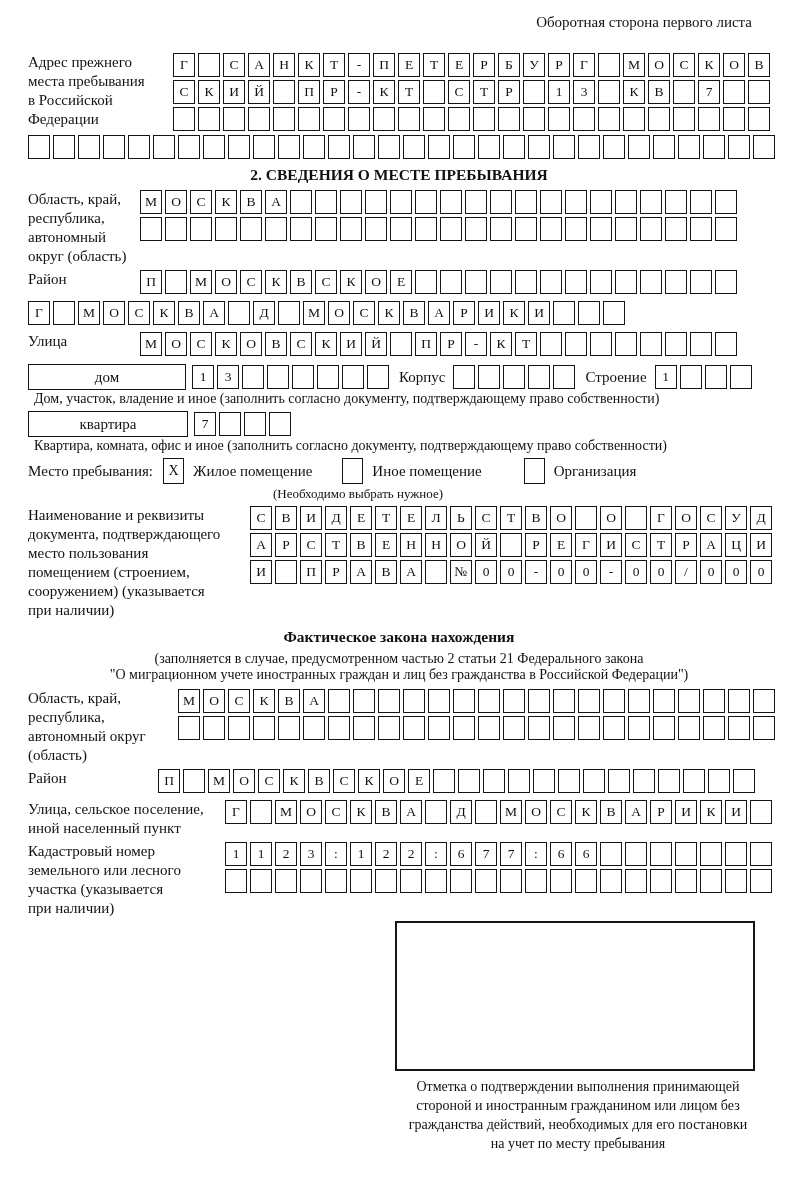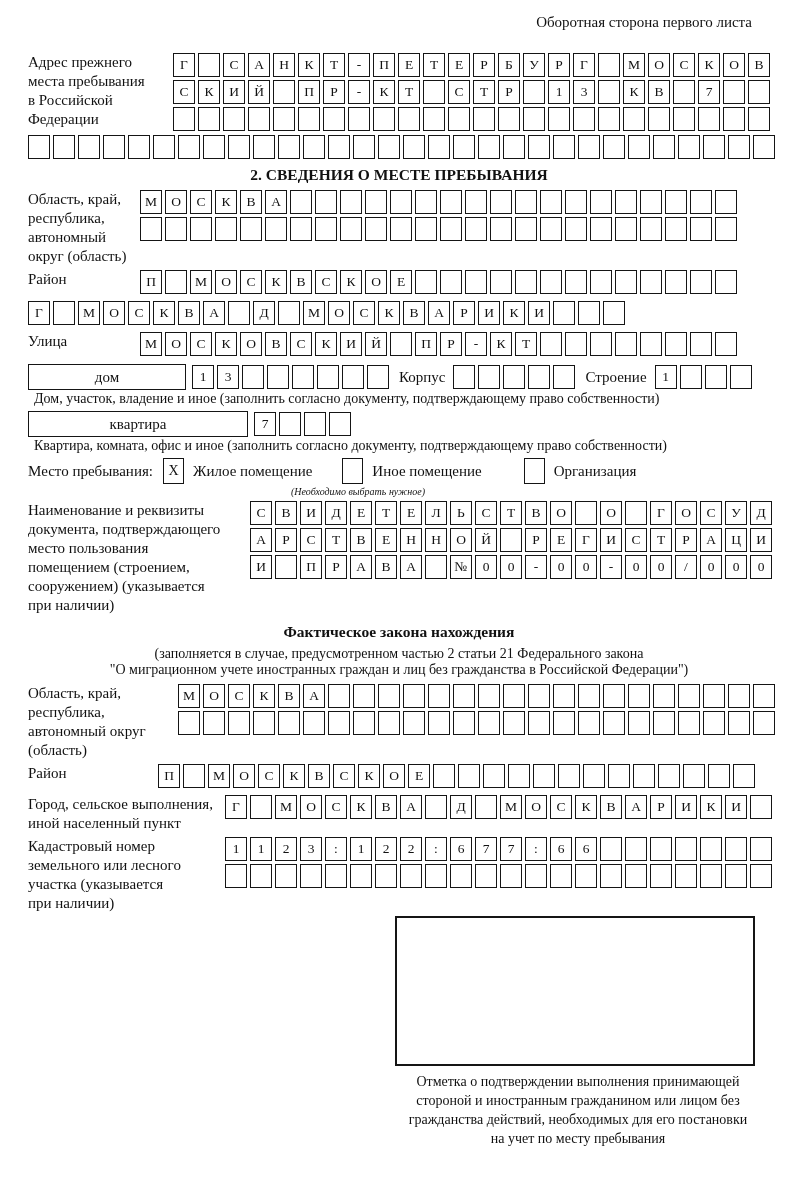--- a/index.html
+++ b/index.html
@@ -36,21 +36,21 @@
   .inl{margin-left:10px;margin-right:2px;flex:none;}
   .aptrow{display:flex;align-items:center;margin-top:3px;}
   .stayrow{display:flex;align-items:center;margin-top:0;}
   .cb{
     flex:none;box-sizing:border-box;width:21px;height:26px;
     border:1.7px solid #151515;display:flex;align-items:center;justify-content:center;
     font-size:14px;
   }
   .cb.m1{margin-left:10px;} .cb.m2{margin-left:30px;} .cb.m3{margin-left:42px;}
   .optlab{margin-left:9px;}
-  .staynote{margin:2px 0 2px 120px;width:420px;text-align:center;font-size:10px;font-style:italic;}
+  .staynote{margin:2px 0 2px 120px;width:420px;text-align:center;font-size:13px;}
   .stamp{
     box-sizing:border-box;margin:3px 0 0 367px;width:360px;height:150px;
     border:2px solid #151515;background:#fff;
   }
   .stamp-cap{margin:6px 0 0 360px;width:380px;text-align:center;font-size:14px;line-height:19px;}
   .mt22{margin-top:22px;} .mt6{margin-top:6px;} .mt8{margin-top:8px;}
   .ovr{margin-top:1px;}
 </style>
 </head>
 <body>
@@ -358,21 +358,21 @@
     <div class="cells">
         <span class="cell">1</span>
         <span class="cell"></span>
         <span class="cell"></span>
         <span class="cell"></span>
       </div>
   </div>
   <div class="lnote">Дом, участок, владение и иное (заполнить согласно документу, подтверждающему право собственности)</div>
 
   <div class="aptrow">
-    <div class="tbox" style="width:220px;">квартира</div>
+    <div class="tbox" style="width:160px;">квартира</div>
     <div class="cells">
         <span class="cell">7</span>
         <span class="cell"></span>
         <span class="cell"></span>
         <span class="cell"></span>
       </div>
   </div>
   <div class="lnote">Квартира, комната, офис и иное (заполнить согласно документу, подтверждающему право собственности)</div>
 
   <div class="stayrow">
@@ -562,21 +562,21 @@
         <span class="cell"></span>
         <span class="cell"></span>
         <span class="cell"></span>
         <span class="cell"></span>
         <span class="cell"></span>
       </div>
   </div>
 
   <div class="field">
     <div class="lab w197">
-        <div>Город, сельское выполнения,</div>
+        <div>Улица, сельское поселение,</div>
         <div>иной населенный пункт</div>
       </div>
     <div class="cells">
         <span class="cell">Г</span>
         <span class="cell"></span>
         <span class="cell">М</span>
         <span class="cell">О</span>
         <span class="cell">С</span>
         <span class="cell">К</span>
         <span class="cell">В</span>

